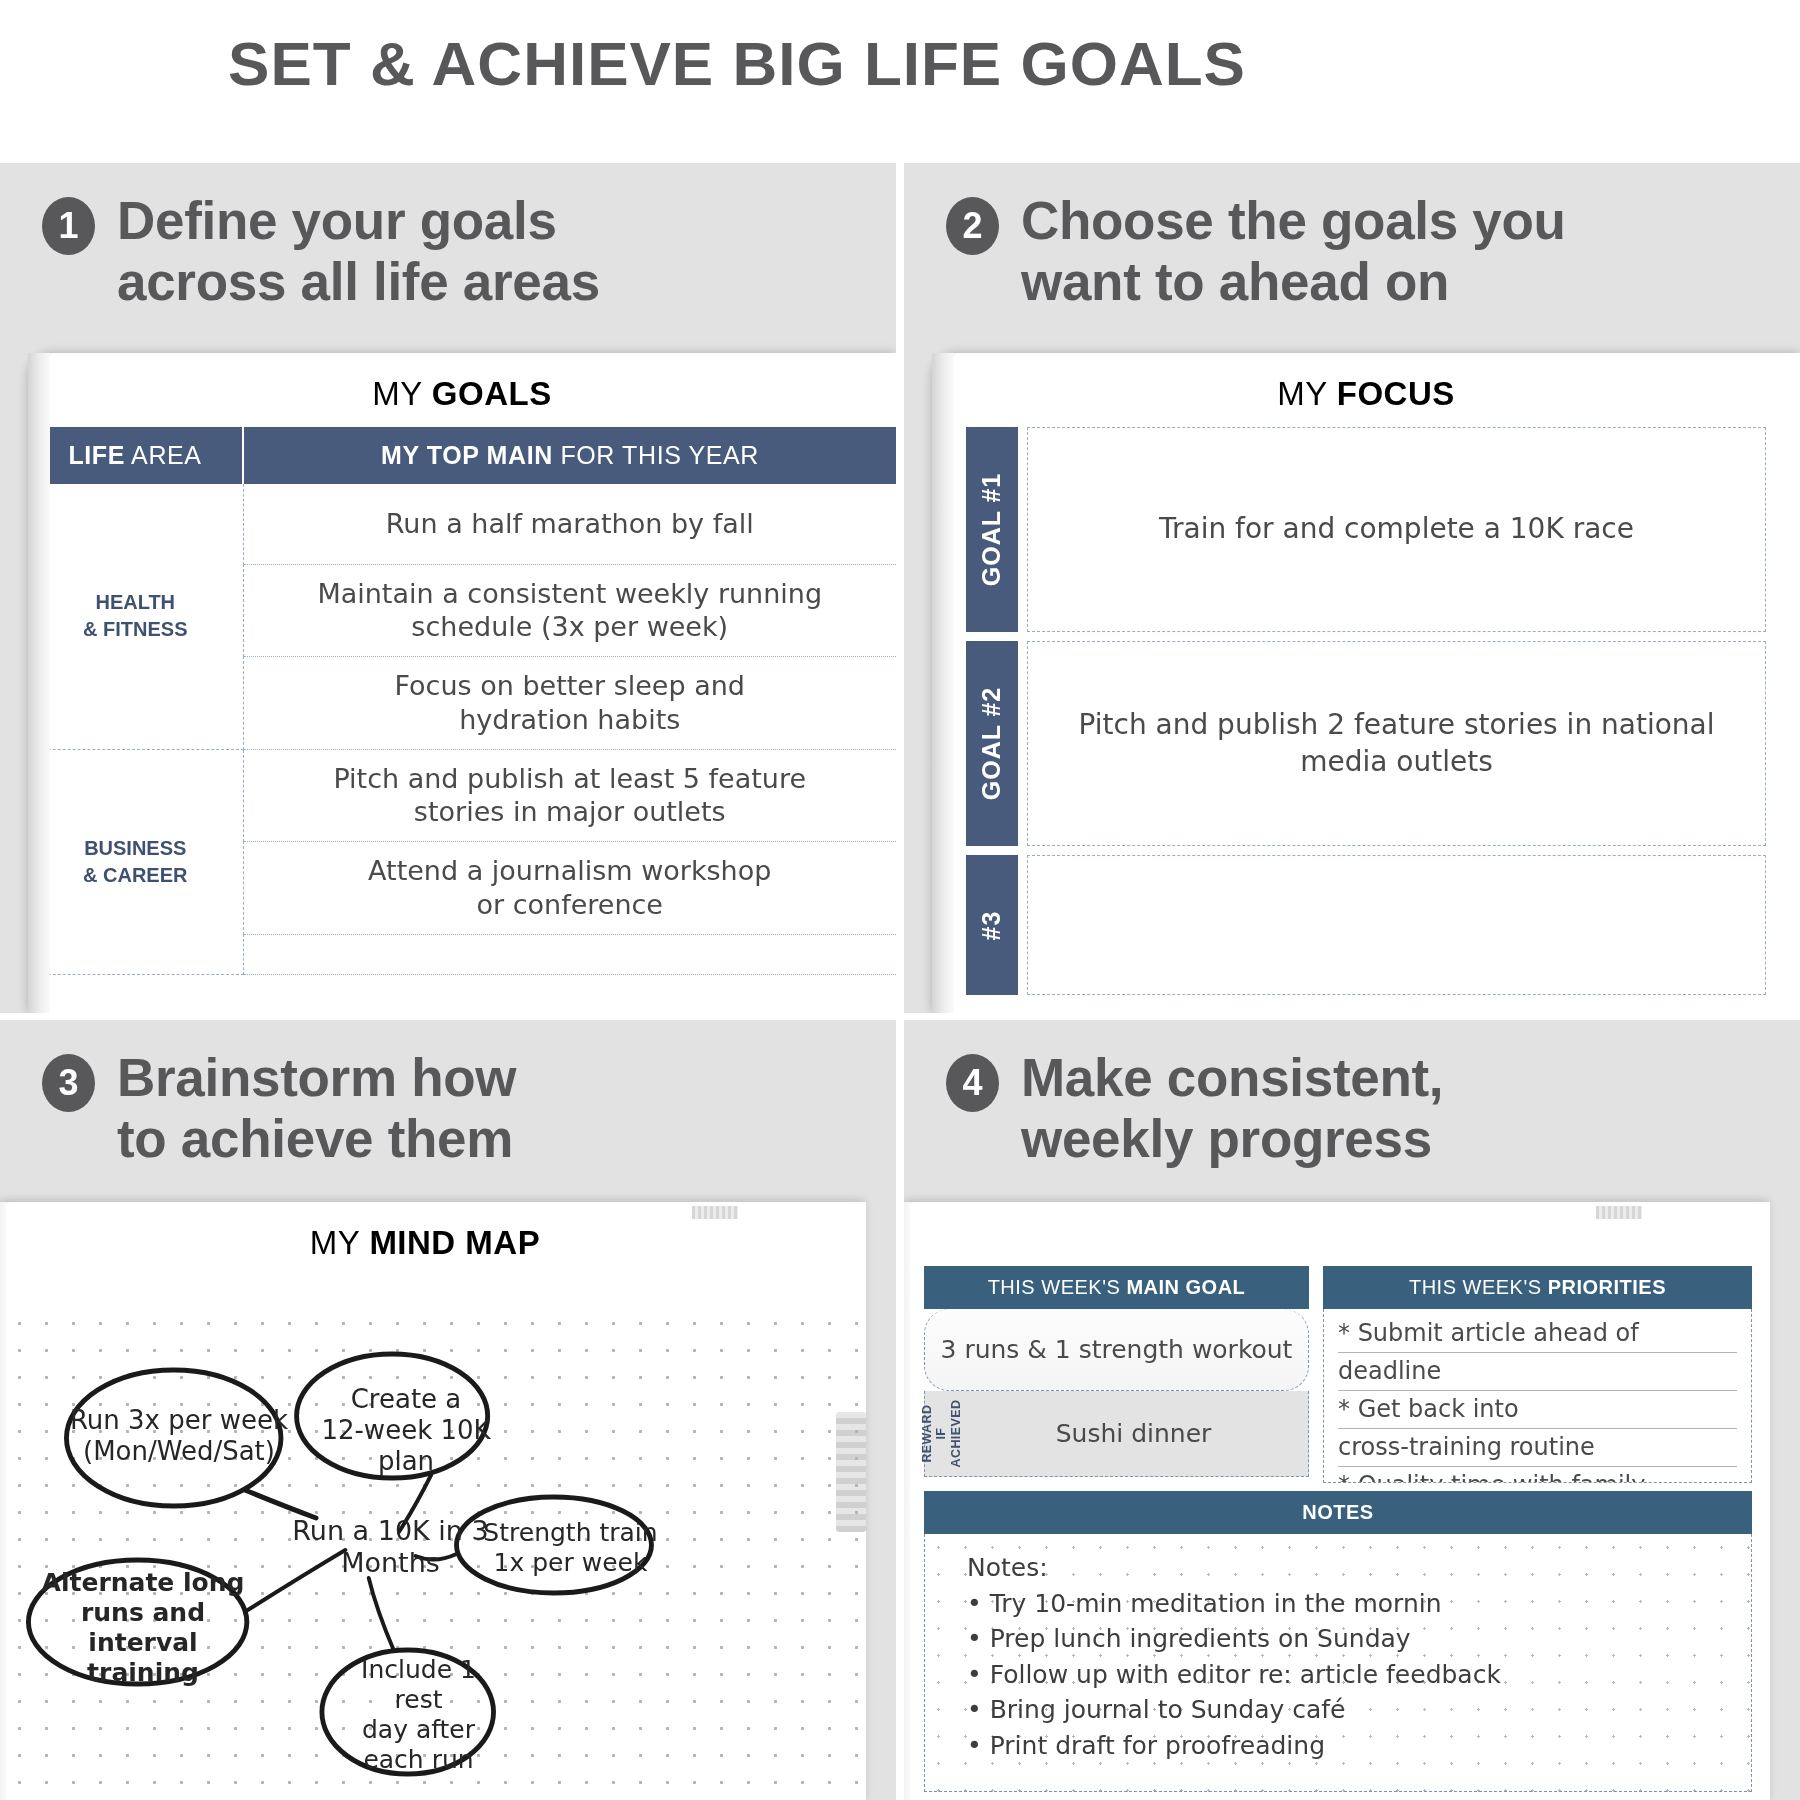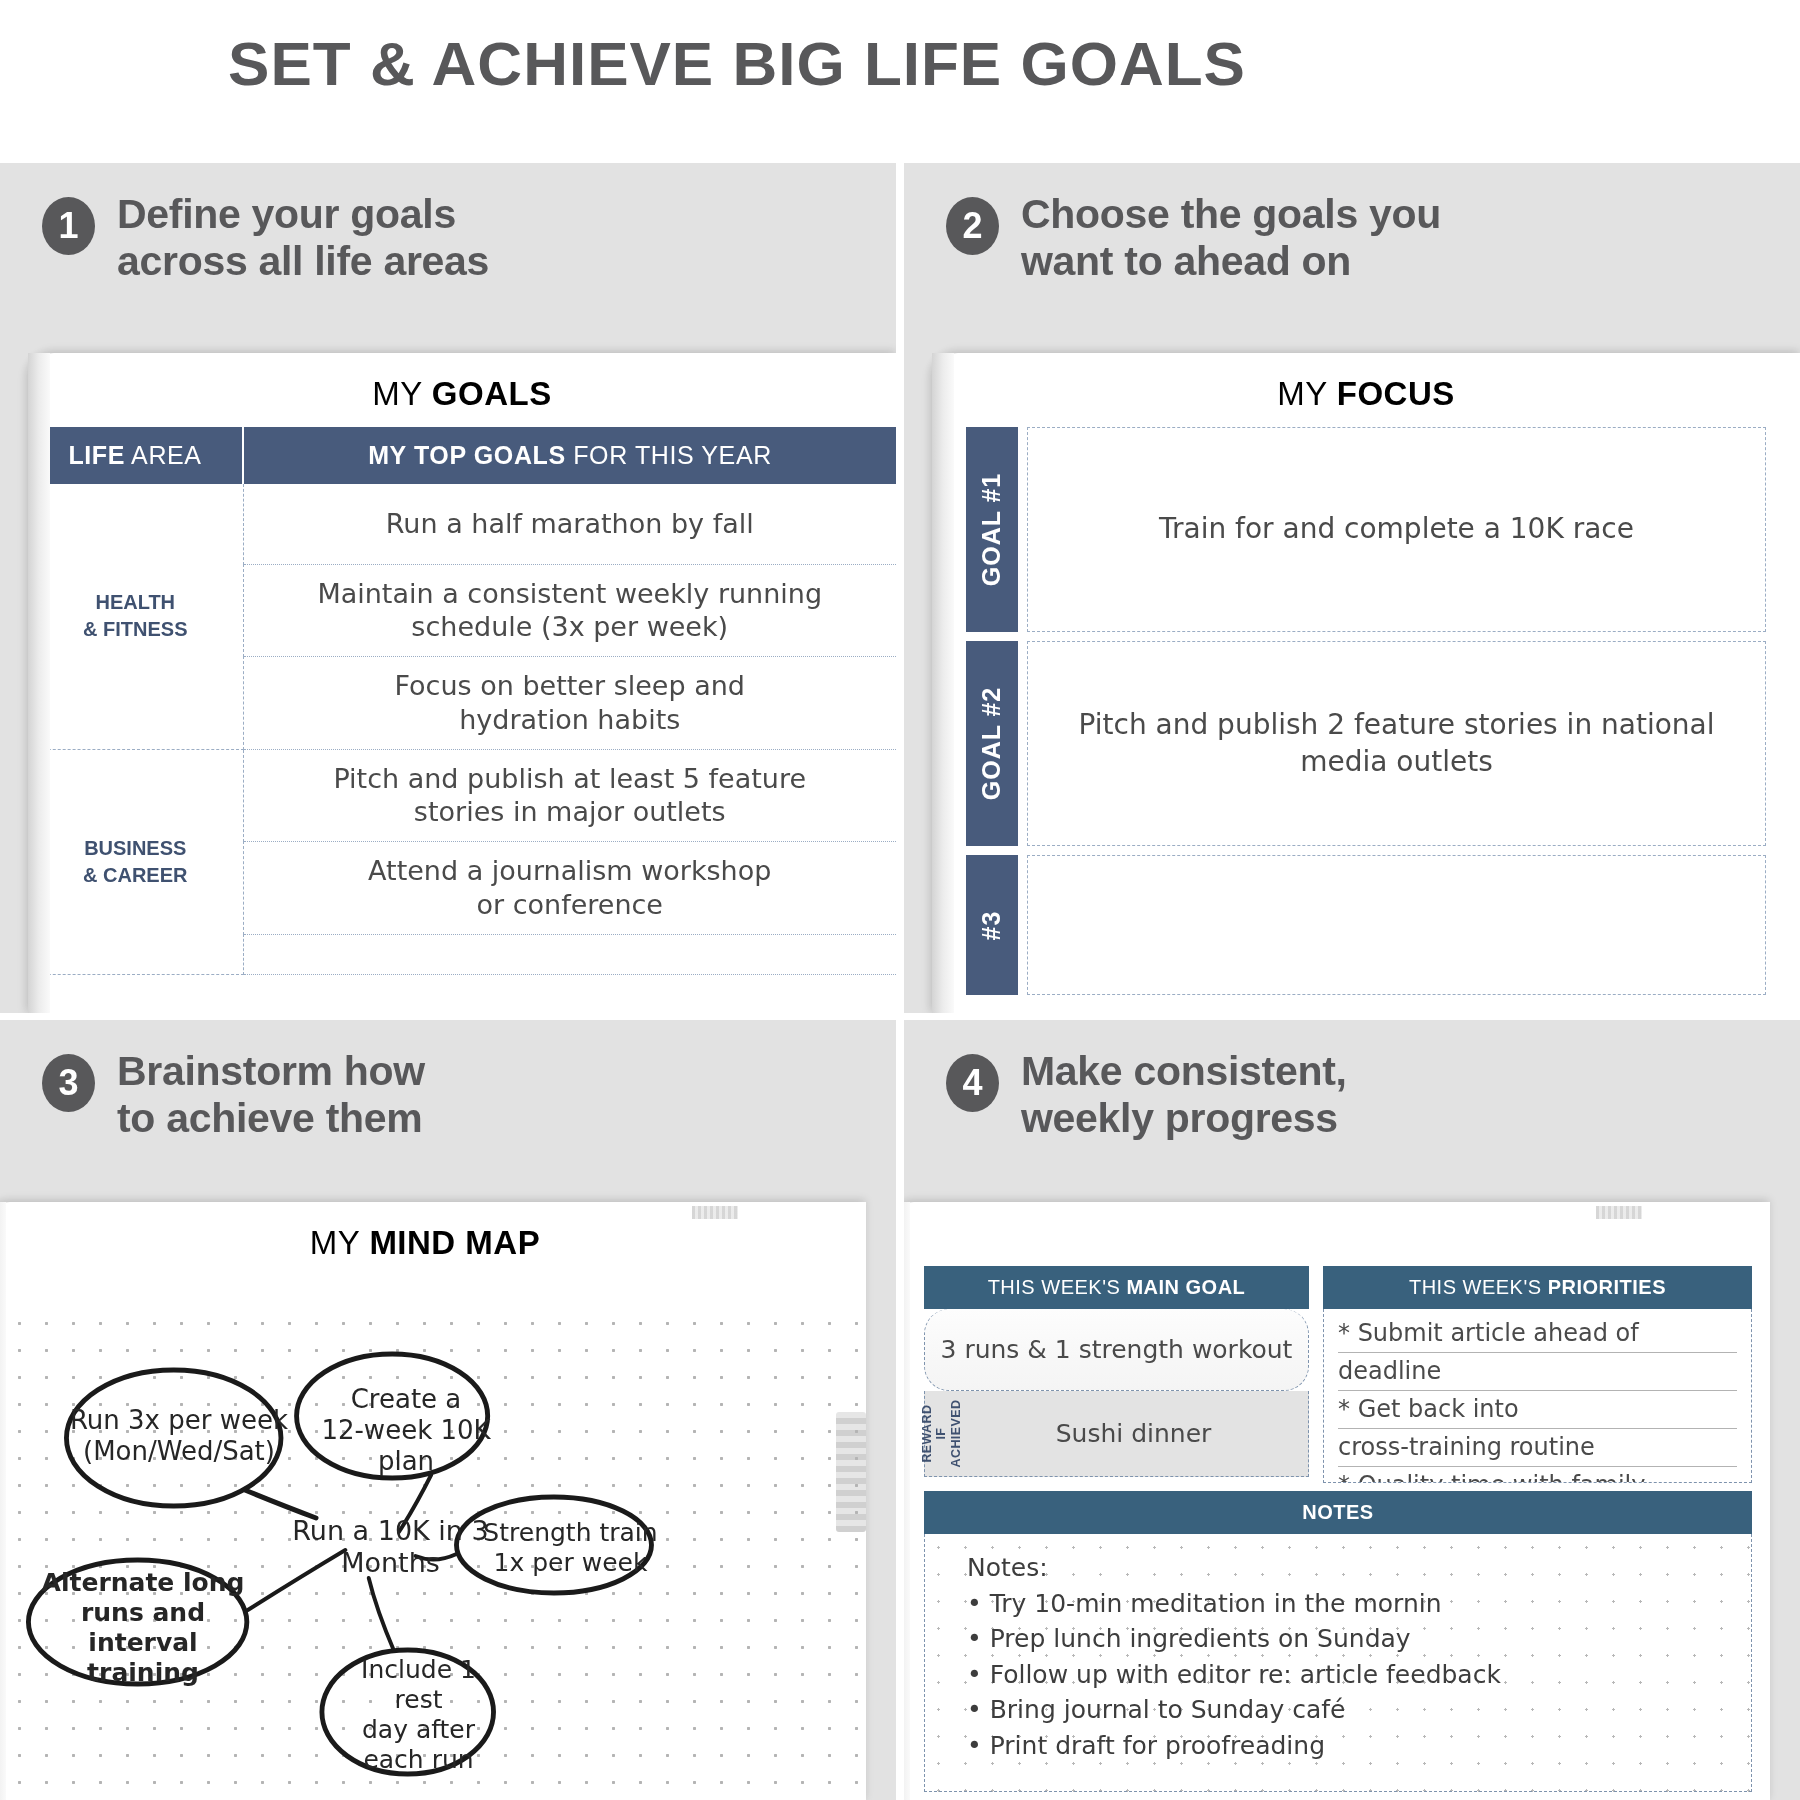--- a/index.html
+++ b/index.html
@@ -34,21 +34,21 @@
   .step-head { position: absolute; left: 42px; top: 28px; display: flex; align-items: flex-start; }
   .step-badge {
     width: 53px; height: 58px; border-radius: 50%;
     background: #58585a; color: #fff;
     font-size: 36px; font-weight: bold;
     display: flex; align-items: center; justify-content: center;
     flex: 0 0 auto; margin-top: 6px;
   }
   .step-text {
     margin-left: 22px;
-    font-size: 41px; font-weight: bold; line-height: 1.15;
+    font-size: 53px; font-weight: bold; line-height: 1.15;
     color: #58585a; white-space: pre-line;
     letter-spacing: -0.3px;
   }
 
   
   .sheet {
     position: absolute;
     background: #ffffff;
     border-top-left-radius: 26px;
     border-top-right-radius: 0;
@@ -207,21 +207,21 @@
       <div class="sheet-inner">
         <div class="book-edge"></div>
         <div class="sheet-title">
           <span>MY </span><b>GOALS</b>
         </div>
 
         <table class="tbl" style="margin-top:14px;">
           <tbody>
               <tr class="hdr">
             <td class="sep" style="width:215px;"><b>LIFE</b><span> AREA</span></td>
-            <td><b>MY TOP GOALS</b><span> FOR THIS YEAR</span></td>
+            <td><b>MY TOP MAIN</b><span> FOR THIS YEAR</span></td>
           </tr>
           <tr>
             <td class="area" rowspan="3" style="white-space:pre-line;">HEALTH
 &amp; FITNESS</td>
             <td class="goal" style="white-space:pre-line;">Run a half marathon by fall</td>
           </tr>
           <tr>
             <td class="goal" style="white-space:pre-line;">Maintain a consistent weekly running
 schedule (3x per week)</td>
           </tr>

